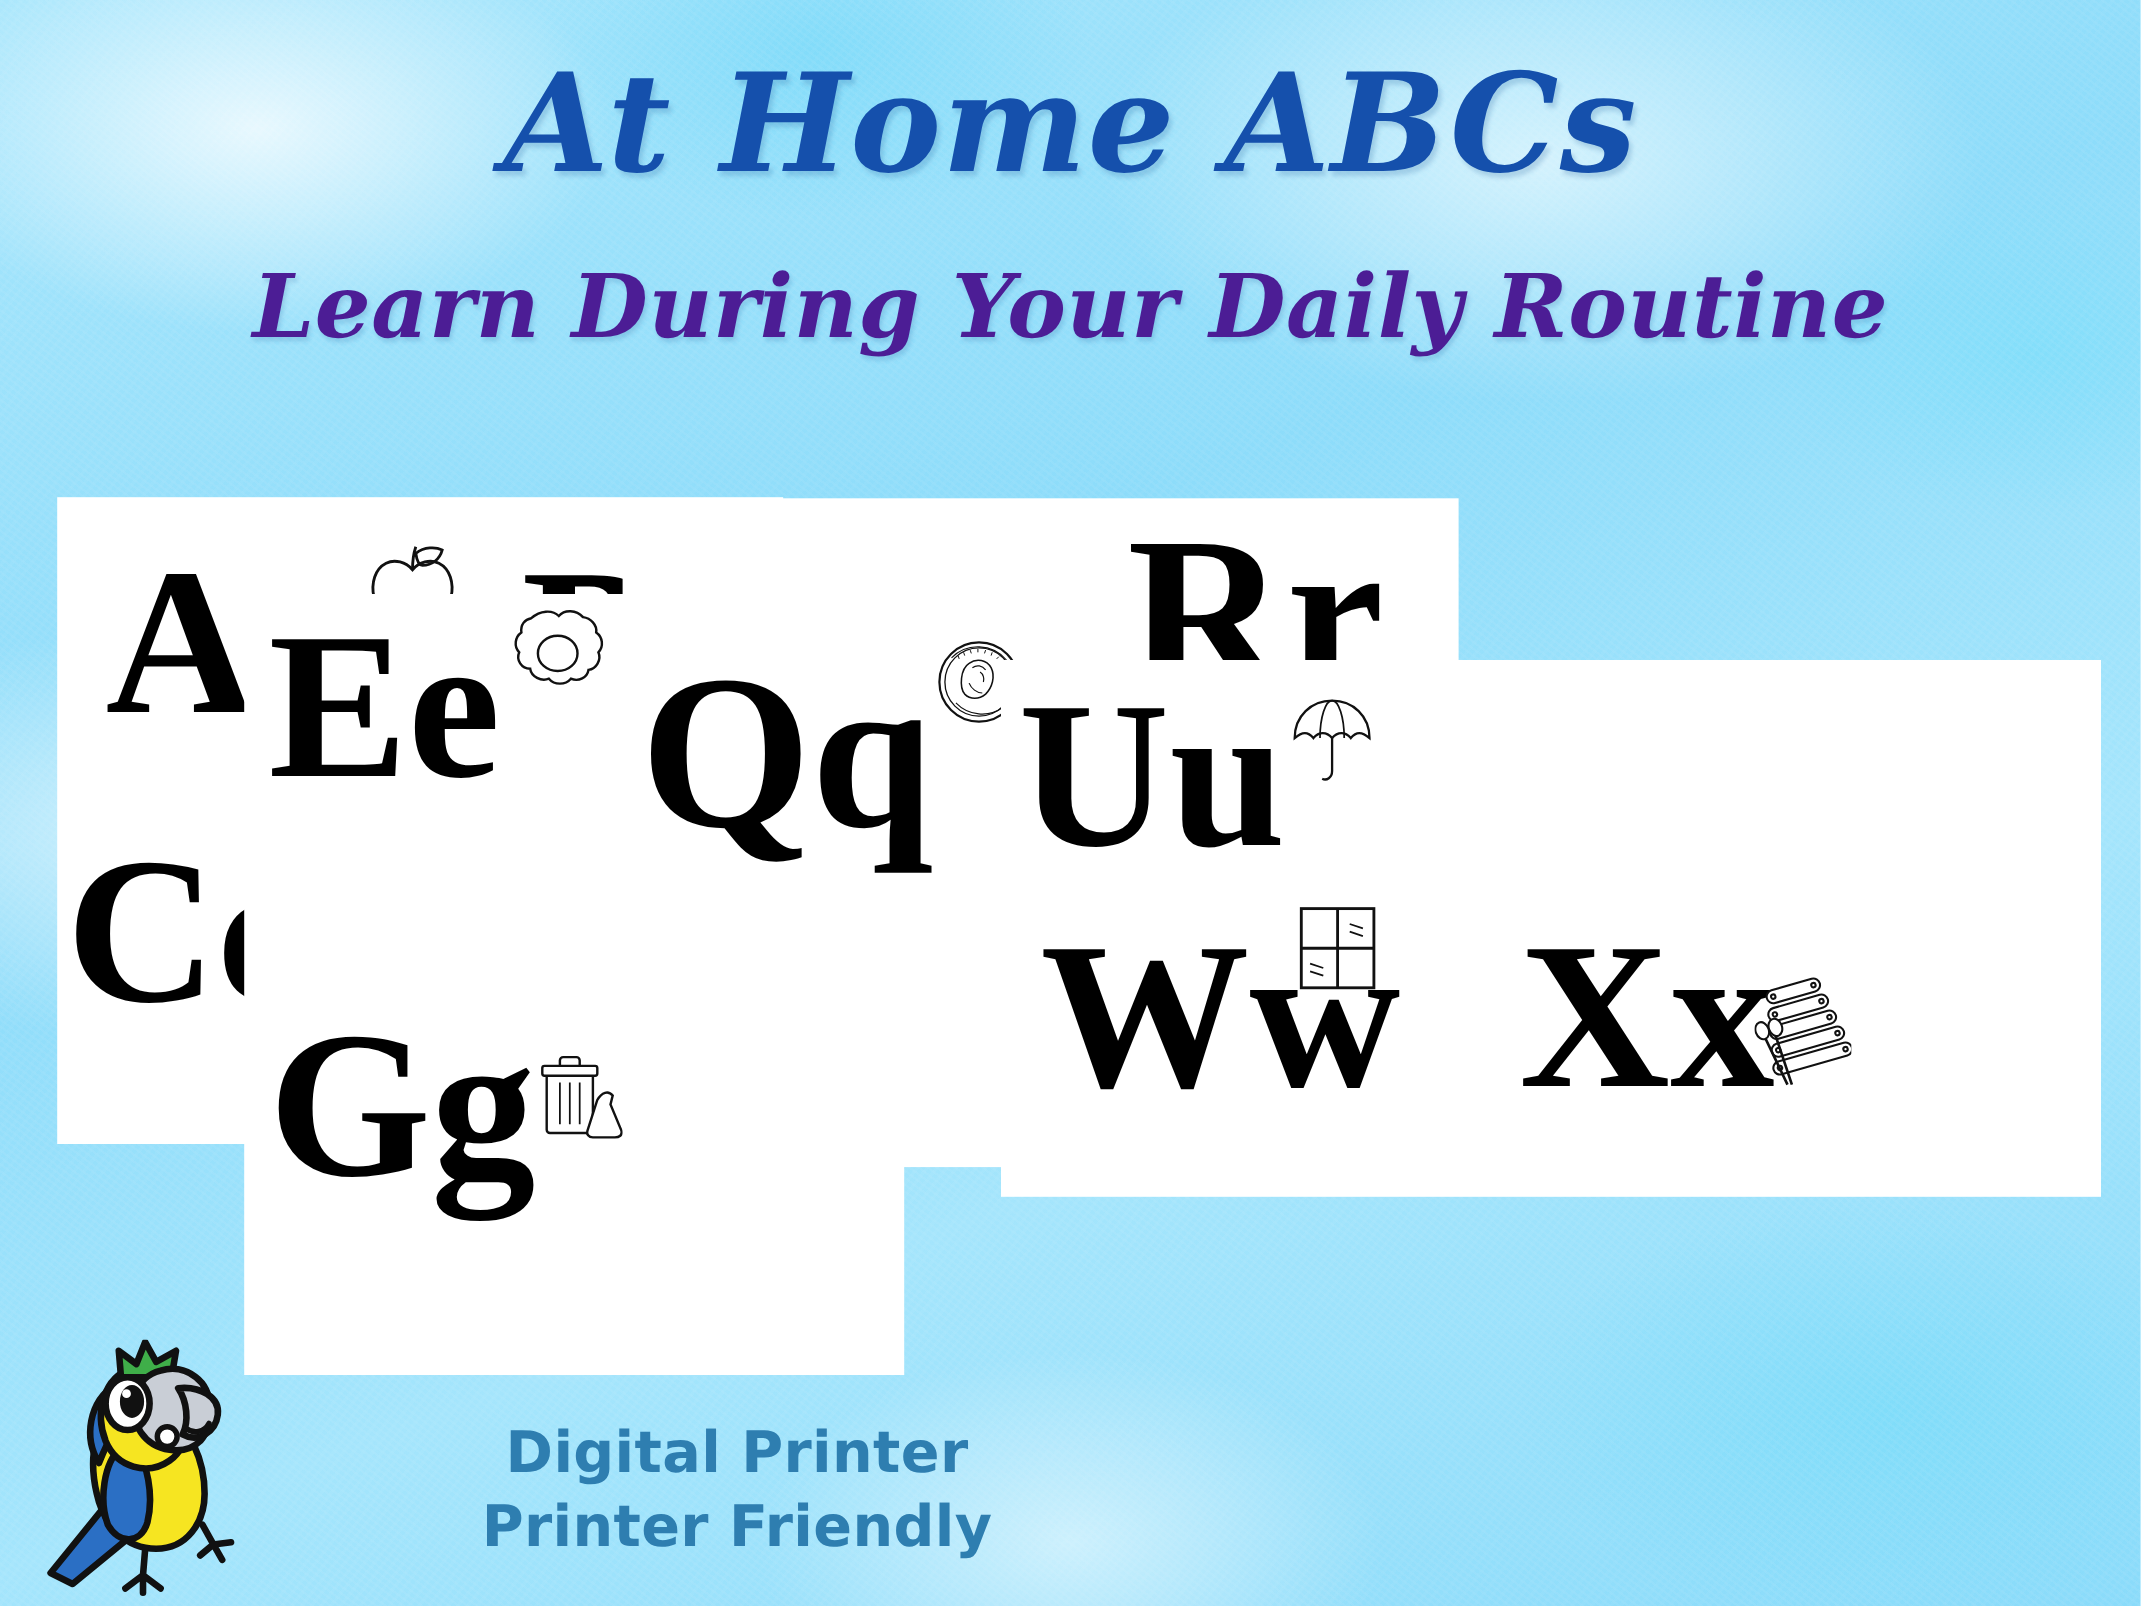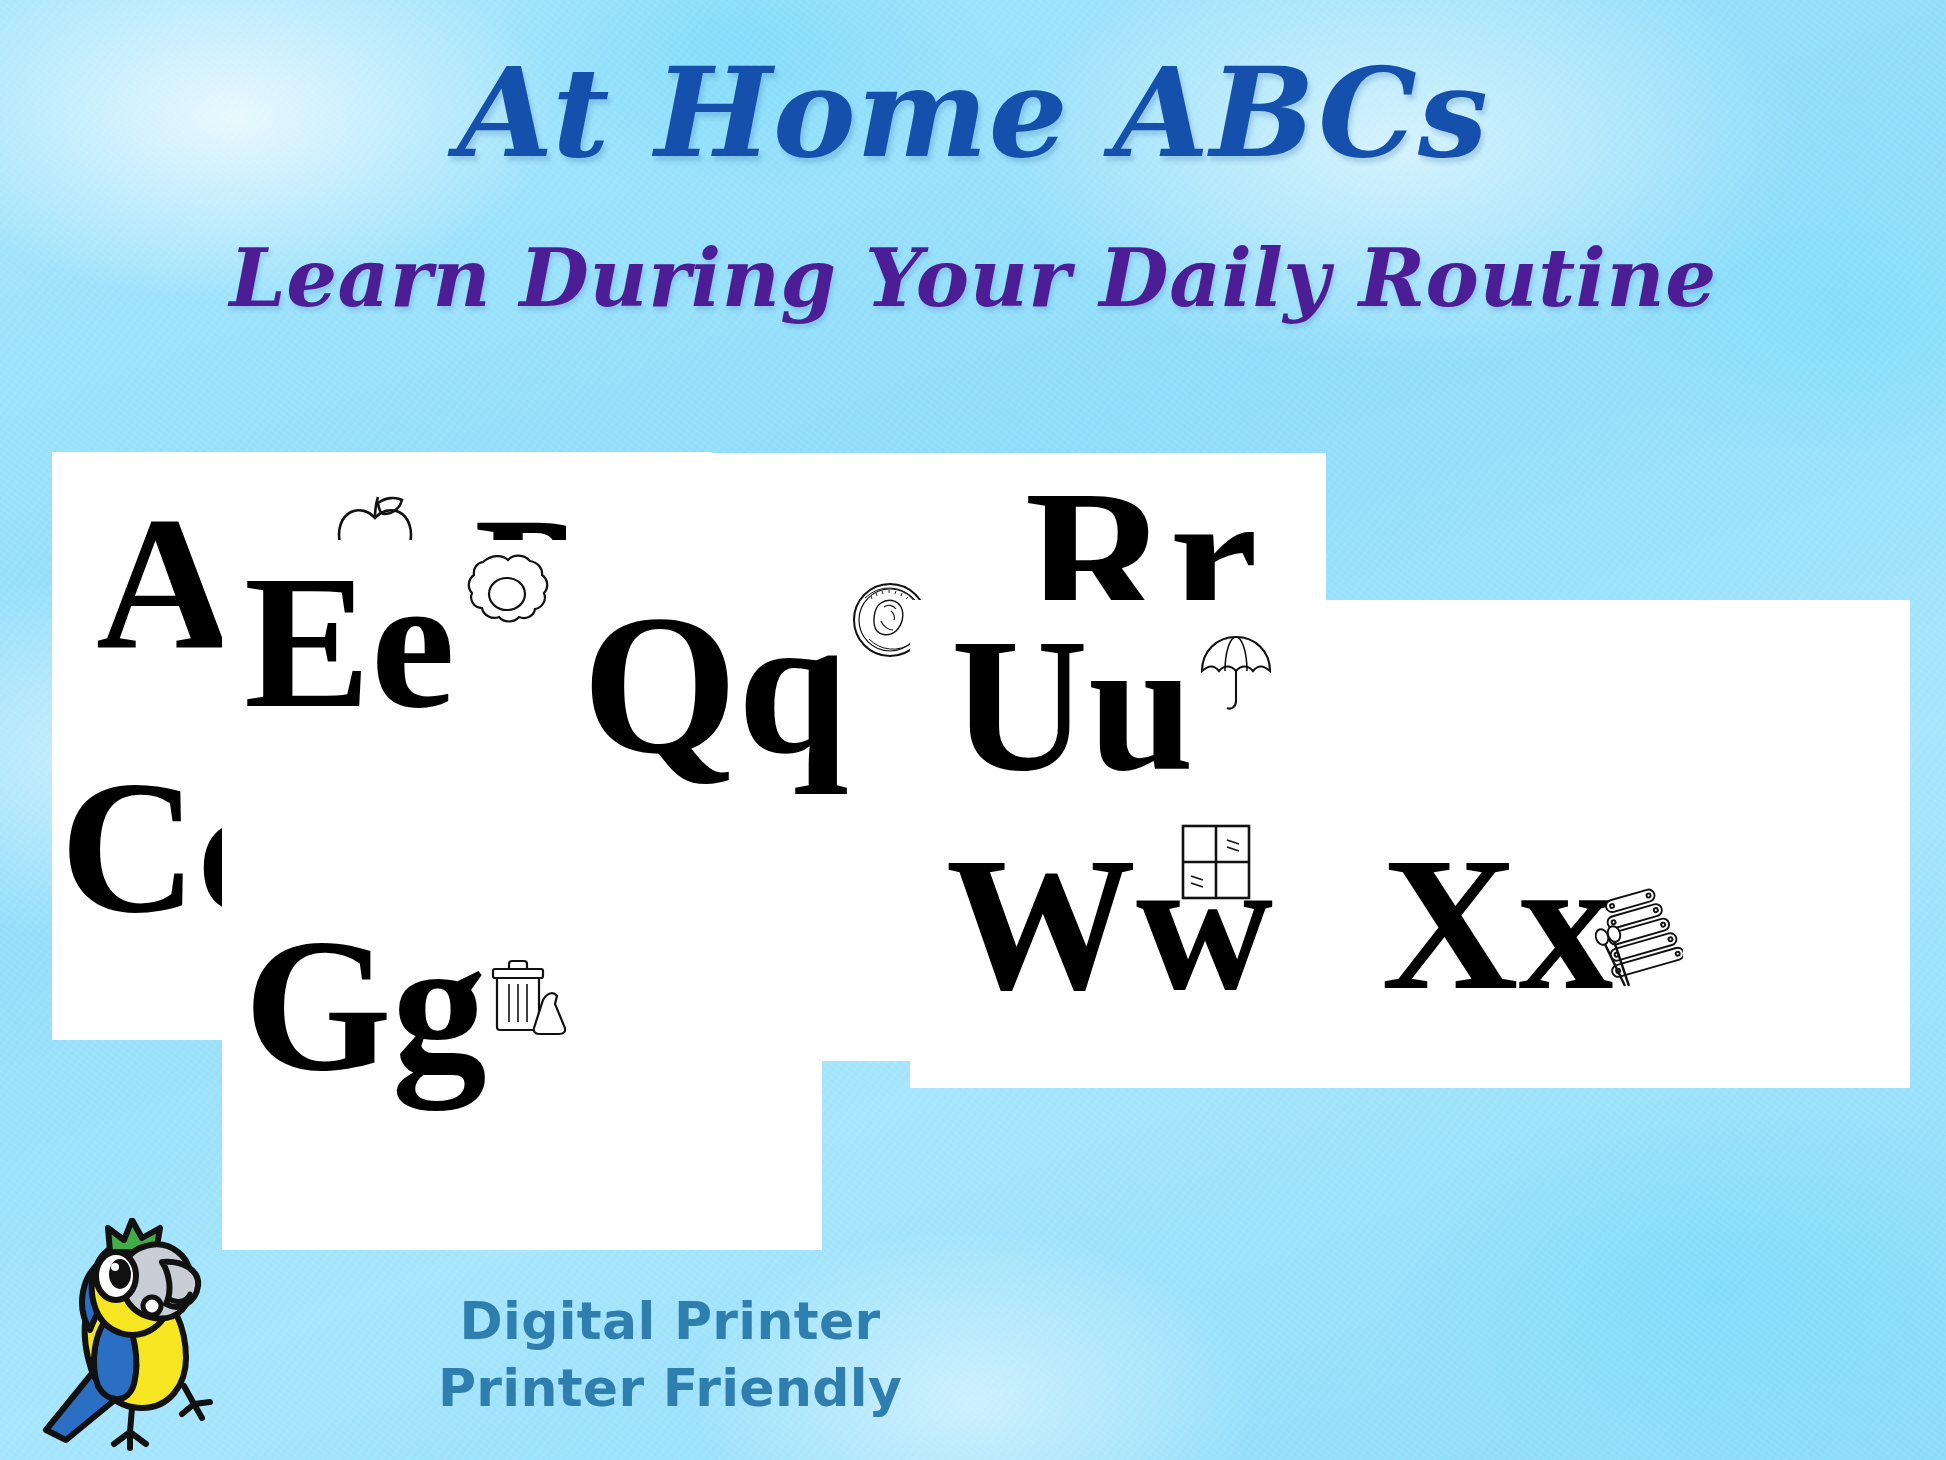--- a/index.html
+++ b/index.html
@@ -223,21 +223,21 @@
             <path d="M14 112v4M52 112v4" stroke-width="1.6"></path>
           </svg>
         </span>
       </div>
     </div>
   </div>
 
 
   <div class="card" style="left:910px; top:600px; width:1000px; height:488px;">
 
-    <div class="letter-row" style="left:41px; top:18px;gap:32px;">
+    <div class="letter-row" style="left:16px; top:18px;gap:32px;">
       <div class="pair" style="font-size:190px;">
         <span class="glyphs">Uu</span>
         <span class="pic" style="margin-left:2px; margin-bottom:78px;">
           <svg width="80" height="86" viewBox="0 0 80 86" fill="#fff" stroke="#111" stroke-width="2.1">
             <path d="M6 42c0-20 15-34 34-34s34 14 34 34c-7-6-12-6-17 0-5-6-12-6-17 0-5-6-12-6-17 0-5-6-10-6-17 0z"></path>
             <path d="M40 8v0c-6 0-11 15-11 34" fill="none" stroke-width="1.6"></path>
             <path d="M40 8c6 0 11 15 11 34" fill="none" stroke-width="1.6"></path>
             <path d="M40 42v30c0 6-5 9-9 7" fill="none" stroke-width="2.1"></path>
           </svg>
         </span>

